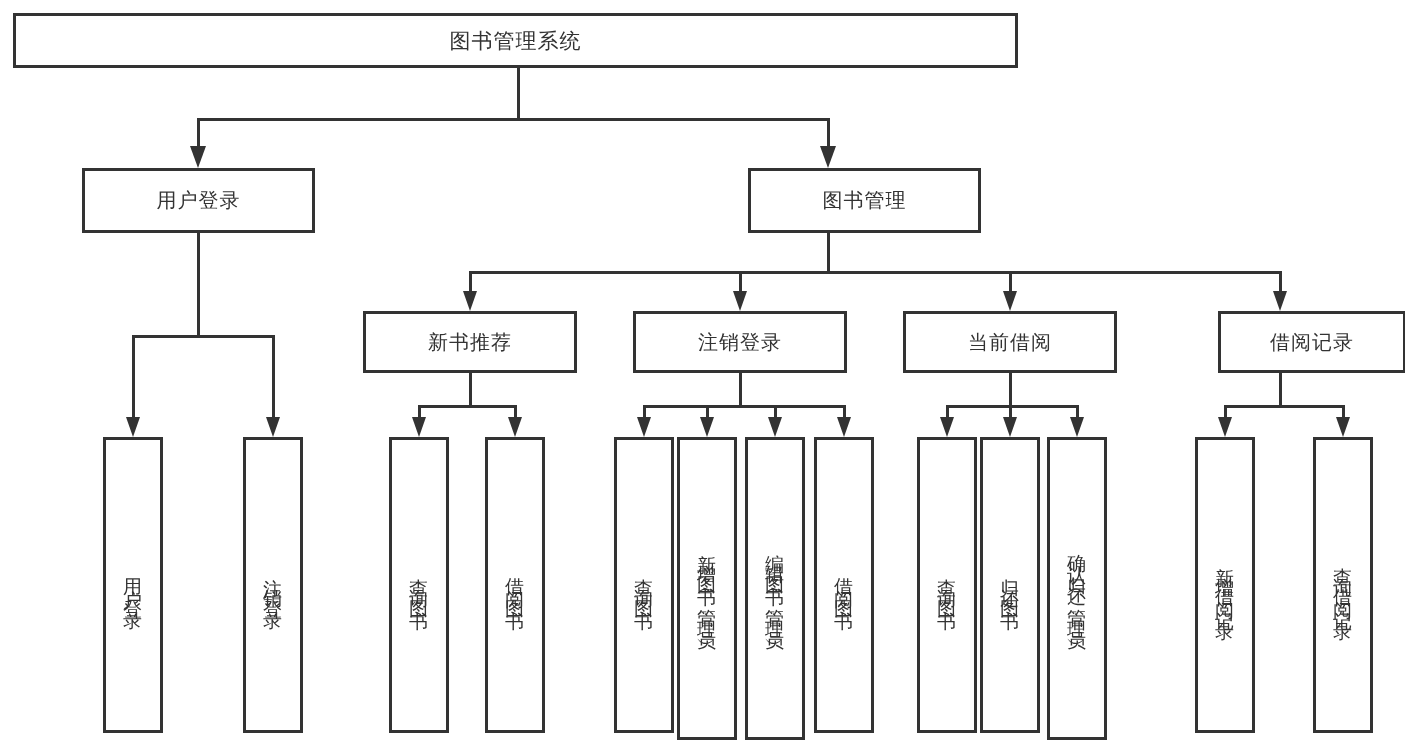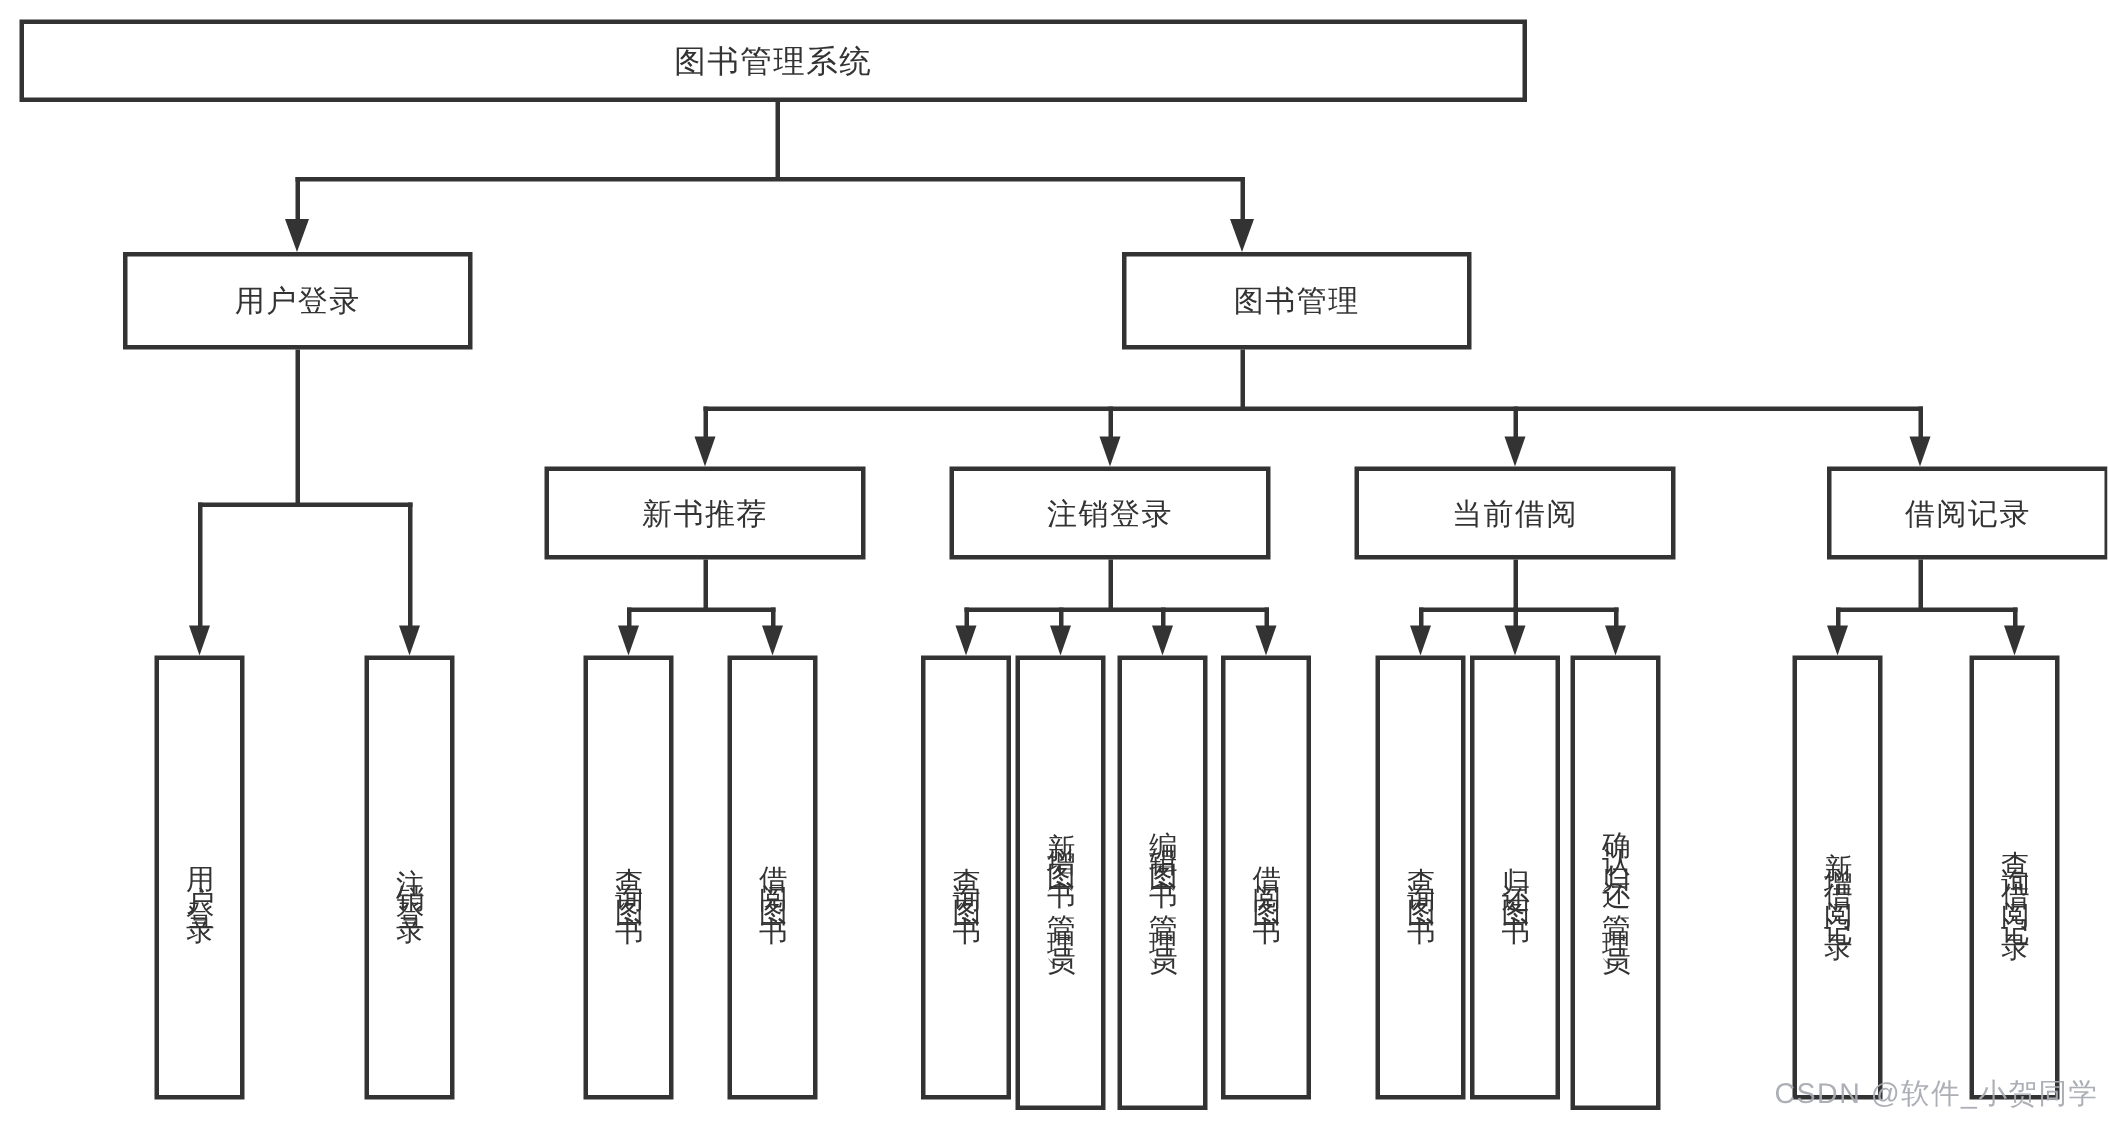--- a/index.html
+++ b/index.html
@@ -206,15 +206,14 @@
   <div class="vline" style="left:1076px; top:405px; height:14px;"></div>
   <div class="arrow" style="left:1070px; top:417px;"></div>
 
   <div class="vline" style="left:1279px; top:373px; height:34px;"></div>
   <div class="hline" style="left:1224px; top:405px; width:121px;"></div>
   <div class="vline" style="left:1224px; top:405px; height:14px;"></div>
   <div class="arrow" style="left:1218px; top:417px;"></div>
   <div class="vline" style="left:1342px; top:405px; height:14px;"></div>
   <div class="arrow" style="left:1336px; top:417px;"></div>
 
-  <div class="watermark">CSDN @软件_小贺同学</div>
 
 </div>
 
 </body></html>

